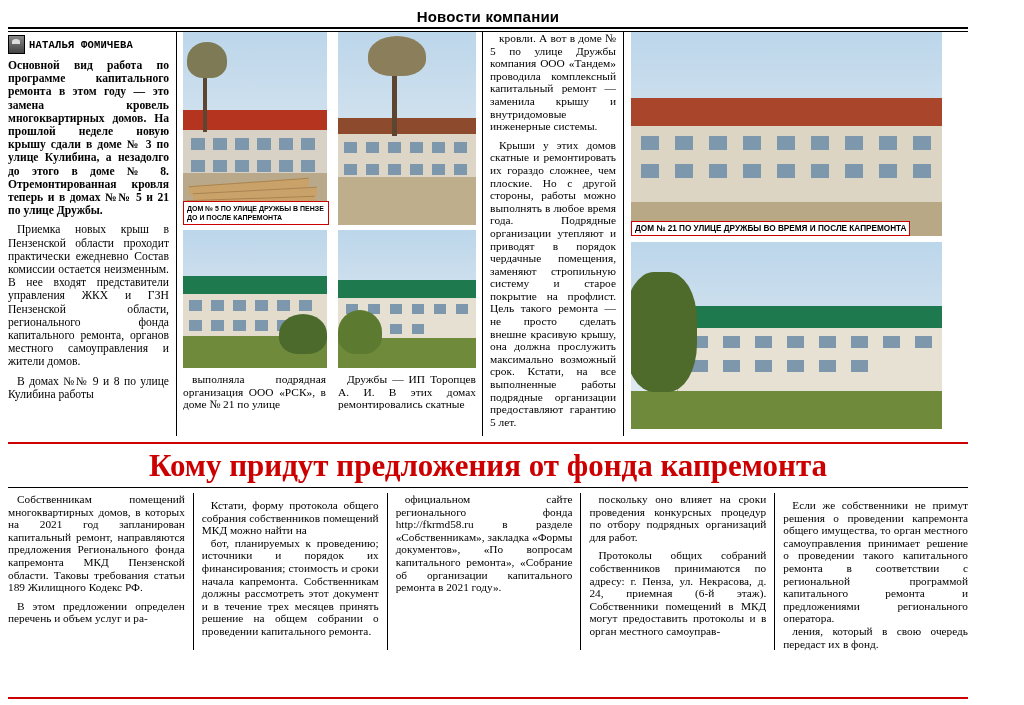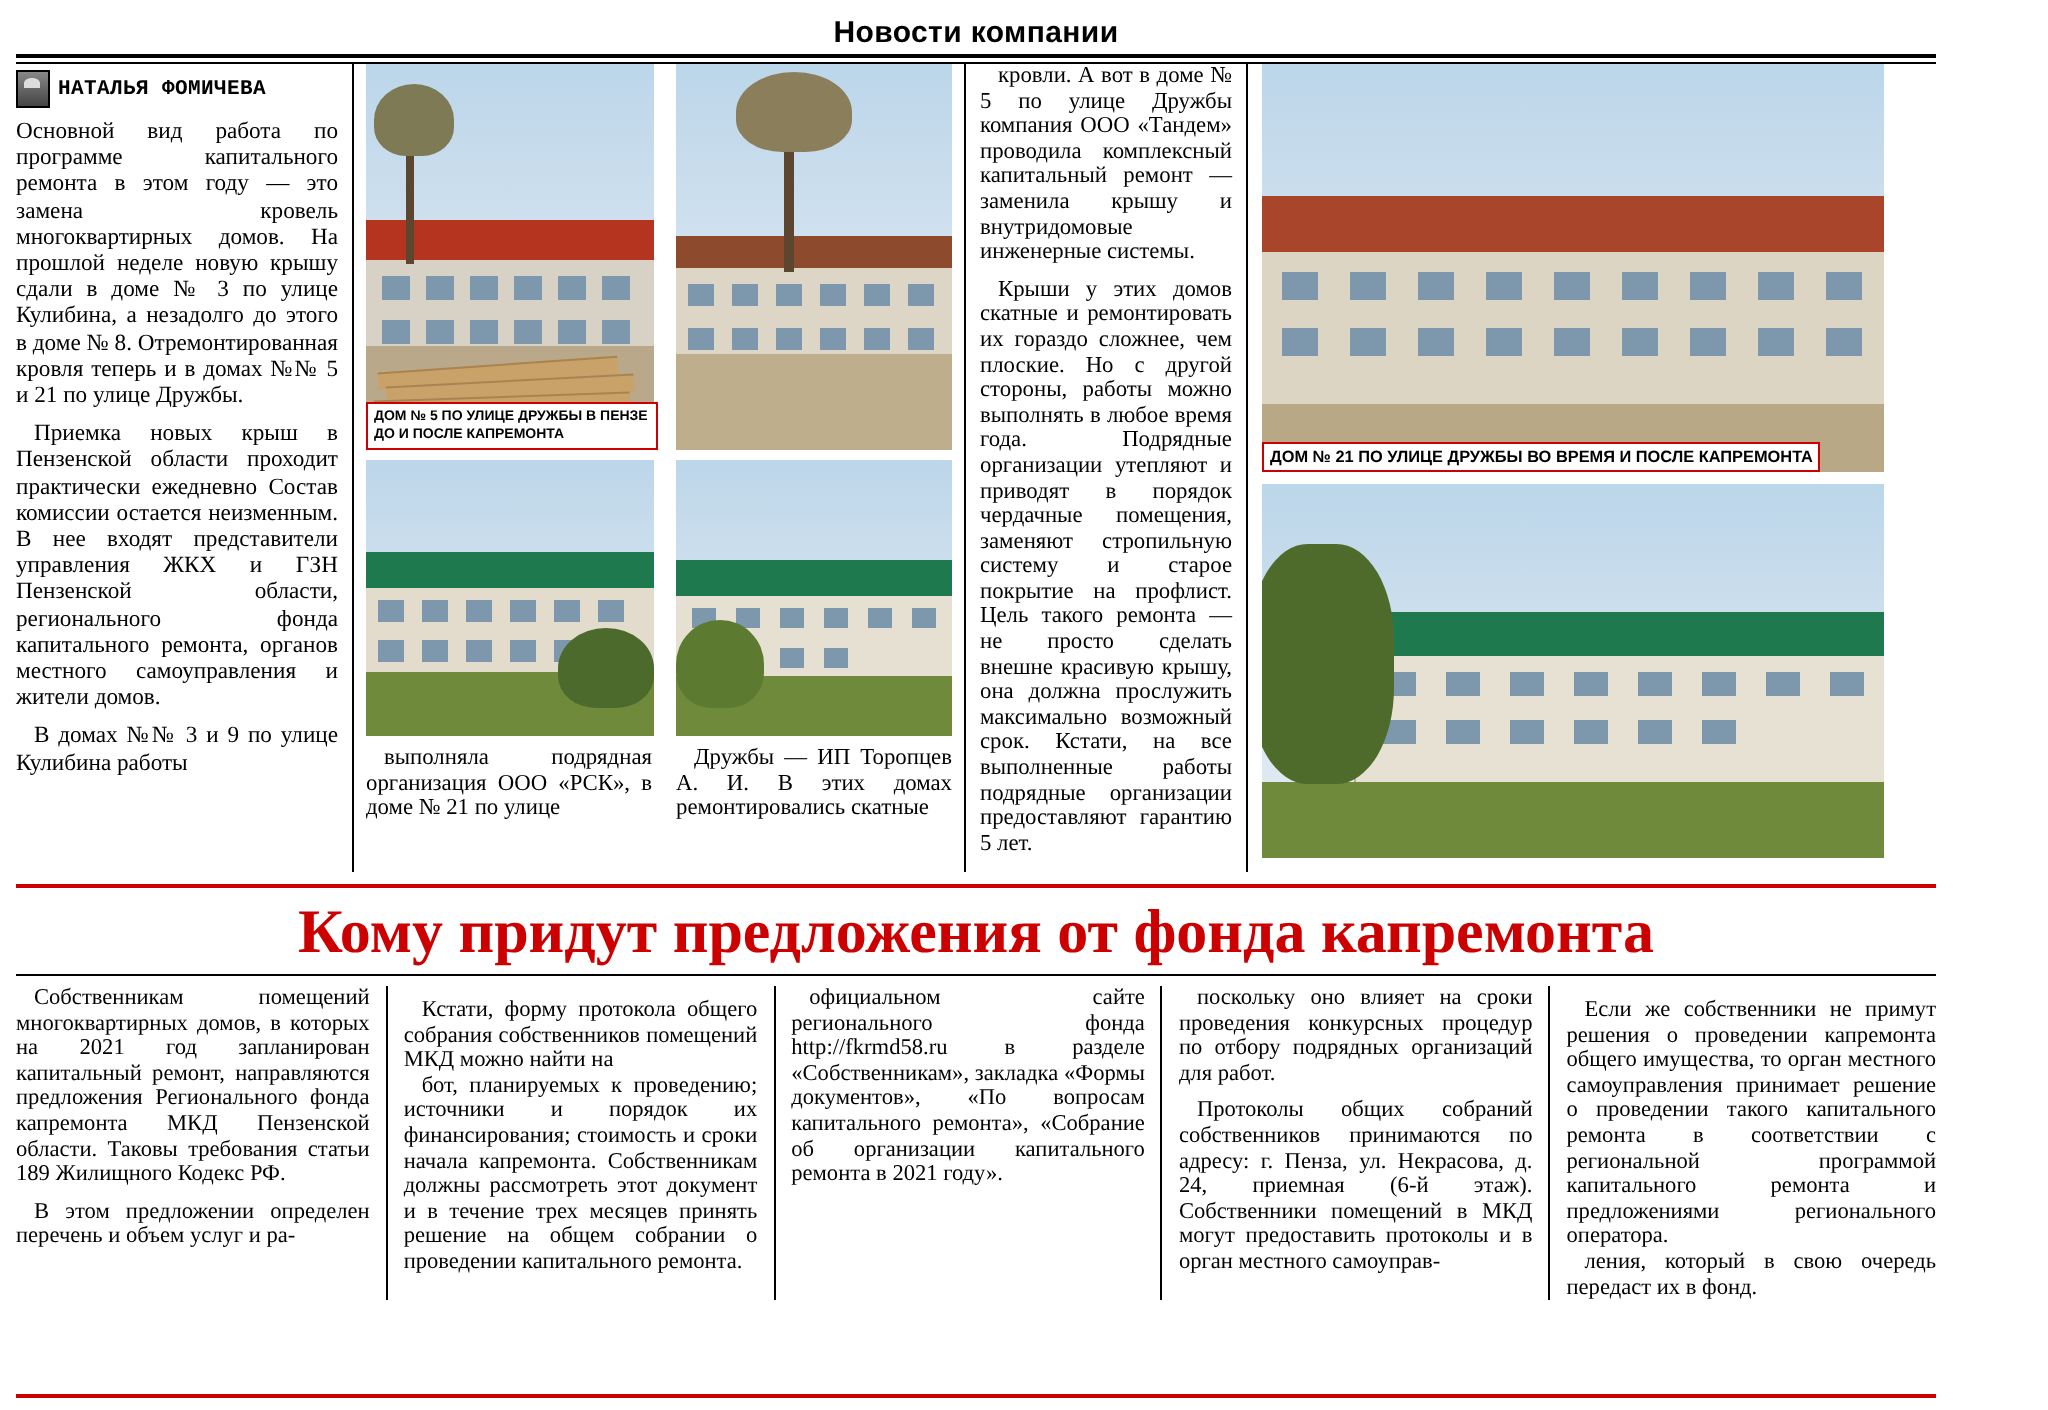--- a/index.html
+++ b/index.html
@@ -80,21 +80,21 @@
   }
   .col{
     box-sizing:border-box;
   }
   .col-1{width:168px;padding-right:7px;}
   .col-gutterline{
     width:1px;background:#000;align-self:stretch;
   }
   p{margin:0 0 0 0;text-align:justify;text-indent:9px;font-size:11.4px;line-height:12.6px;}
   p.lead{
-    font-weight:normal;font-size:13.2px;line-height:14.6px;text-indent:0;
+    font-weight:bold;font-size:13.2px;line-height:14.6px;text-indent:0;
   }
   .col-1 p{font-size:11.6px;line-height:13.2px;}
   
   .photoblock{position:relative;}
   .photo-img{
     position:relative;overflow:hidden;border:0;
     background:#9fb7cf;
   }
   .cap{
     position:absolute;left:0;bottom:0;
@@ -141,21 +141,21 @@
 
   <div class="article-area">
 
     <div class="col col-1">
       <div class="byline">
         <div class="photo"></div>
         <div class="name">НАТАЛЬЯ ФОМИЧЕВА</div>
       </div>
       <p class="lead">Основной вид работа по программе капитального ремонта в этом году — это замена кровель многоквартирных домов. На прошлой неделе новую крышу сдали в доме № 3 по улице Кулибина, а незадолго до этого в доме № 8. Отремонтированная кровля теперь и в домах №№ 5 и 21 по улице Дружбы.</p>
       <p style="margin-top:6px">Приемка новых крыш в Пензенской области проходит практически ежедневно Состав комиссии остается неизменным. В нее входят представители управления ЖКХ и ГЗН Пензенской области, регионального фонда капитального ремонта, органов местного самоуправления и жители домов.</p>
-      <p style="margin-top:6px">В домах №№ 3 и 9 по улице Кулибина работы</p>
+      <p style="margin-top:6px">В домах №№ 9 и 8 по улице Кулибина работы</p>
     </div>
 
     <div class="col-gutterline" style="height:404px"></div>
 
     <div class="col" style="width:155px;padding:0 6px;">
 
       <div class="photoblock" style="margin-bottom:5px;">
         <div class="photo-img" style="width:144px;height:193px;">
           <div class="sky"></div>
           <div class="bld" style="left:-2px;top:96px;width:150px;height:72px;"></div>

